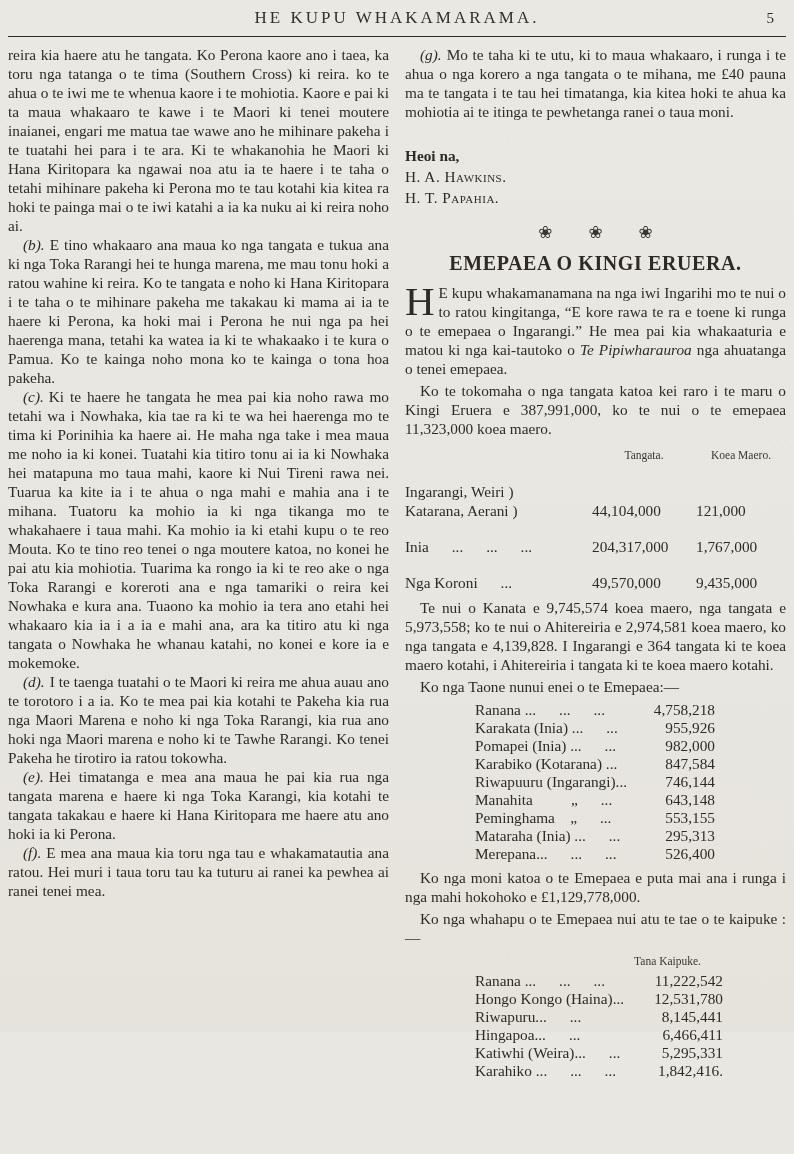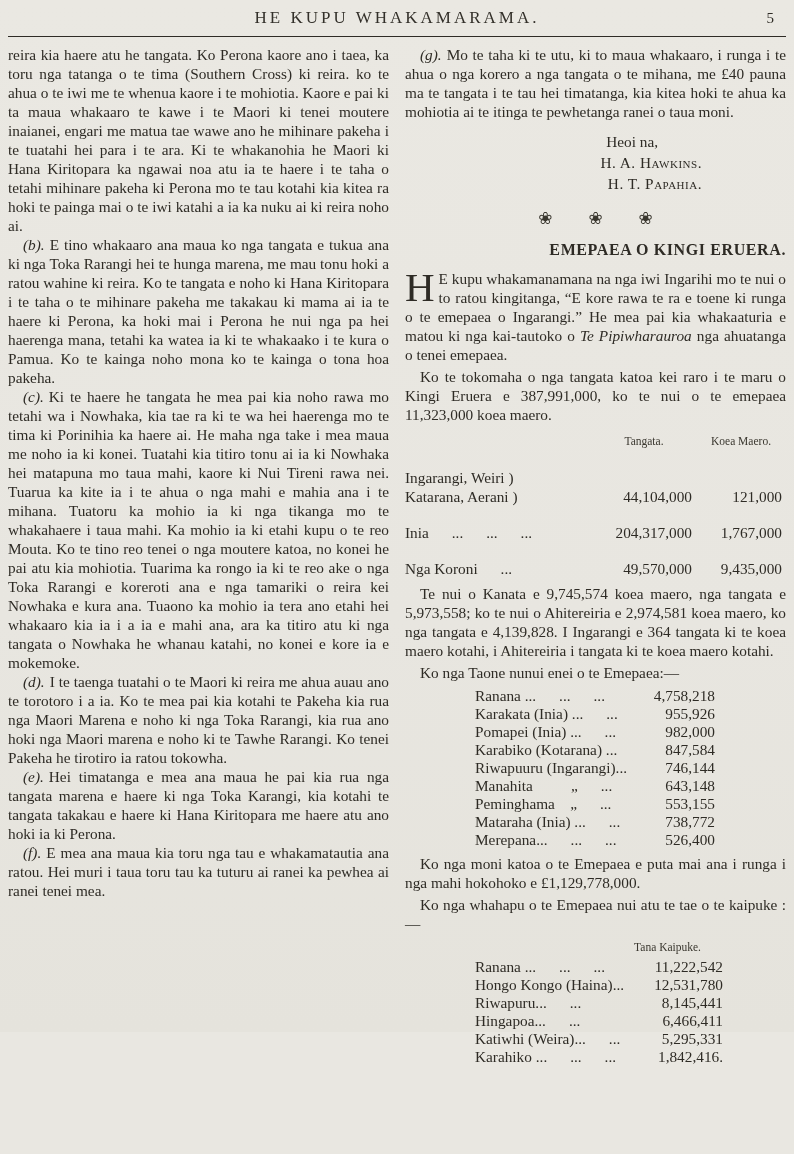--- a/index.html
+++ b/index.html
@@ -18,34 +18,34 @@
   .rule{border:none;border-top:1.6px solid #2f2c26;margin:4px 0 8px 0;}
   
   .columns{display:flex;gap:16px;}
   .col{width:381px;font-size:15.3px;line-height:19px;text-align:justify;}
   p{margin:0;}
   .para{text-indent:15px;}
   .para.cont{text-indent:0;}
   .plabel{font-style:italic;margin-right:5px;}
   .rp{margin-top:3px;}
   
-  .heoi{margin-top:11px;text-align:right;padding-right:128px;text-indent:0;}
-  .sig{margin-top:2px;text-align:right;padding-right:84px;font-variant:small-caps;letter-spacing:0.5px;text-indent:0;}
+  .heoi{margin-top:25px;text-align:left;padding-right:128px;text-indent:0;font-weight:bold;}
+  .sig{margin-top:2px;padding-right:84px;font-variant:small-caps;letter-spacing:0.5px;text-indent:0;}
   
   .ornaments{text-align:center;margin:16px 0 12px 0;}
   .orn{display:inline-block;margin:0 16px;font-family:"DejaVu Sans",sans-serif;font-size:17px;color:#3a372f;}
   
-  .heading{margin:0 0 10px 0;text-align:right;font-size:16px;font-weight:bold;letter-spacing:0.6px;}
+  .heading{margin:0 0 10px 0;text-align:center;font-size:20px;font-weight:bold;letter-spacing:0.6px;}
   .intro{text-indent:0;}
   .dropcap{float:left;font-size:41px;line-height:33px;padding:2px 4px 0 0;}
   
   .poptable{margin:8px 0 6px 0;display:grid;grid-template-columns:1fr 104px 90px;row-gap:17px;}
   .pt-h{font-size:11.5px;text-align:center;color:#3a372f;}
   .pt-label{white-space:pre;text-align:left;}
-  .pt-num{text-align:right;align-self:end;padding-right:4px;}
+  .pt-num{align-self:end;padding-right:4px;}
   
   .numlist{margin:5px 0 5px 70px;width:240px;line-height:18px;}
   .numlist.ships{width:248px;margin-top:1px;}
   .nrow{display:flex;justify-content:space-between;}
   .nname{white-space:pre;}
   .nval{text-align:left;}
   .shiphead{font-size:11.5px;text-align:right;padding-right:22px;margin:5px 0 0 70px;width:248px;box-sizing:border-box;color:#3a372f;}
 </style>
 </head>
 <body>
@@ -135,21 +135,21 @@
         <div class="nrow">
             <span class="nname">Manahita          „      ...</span>
             <span class="nval">643,148</span>
           </div>
         <div class="nrow">
             <span class="nname">Peminghama    „      ...</span>
             <span class="nval">553,155</span>
           </div>
         <div class="nrow">
             <span class="nname">Mataraha (Inia) ...      ...</span>
-            <span class="nval">738,772</span>
+            <span class="nval">295,313</span>
           </div>
         <div class="nrow">
             <span class="nname">Merepana...      ...      ...</span>
             <span class="nval">526,400</span>
           </div>
       </div>
 
       <p class="para rp">Ko nga moni katoa o te Emepaea e puta mai ana i runga i nga mahi hokohoko e £1,129,778,000.</p>
 
       <p class="para rp">Ko nga whahapu o te Emepaea nui atu te tae o te kaipuke :—</p>

